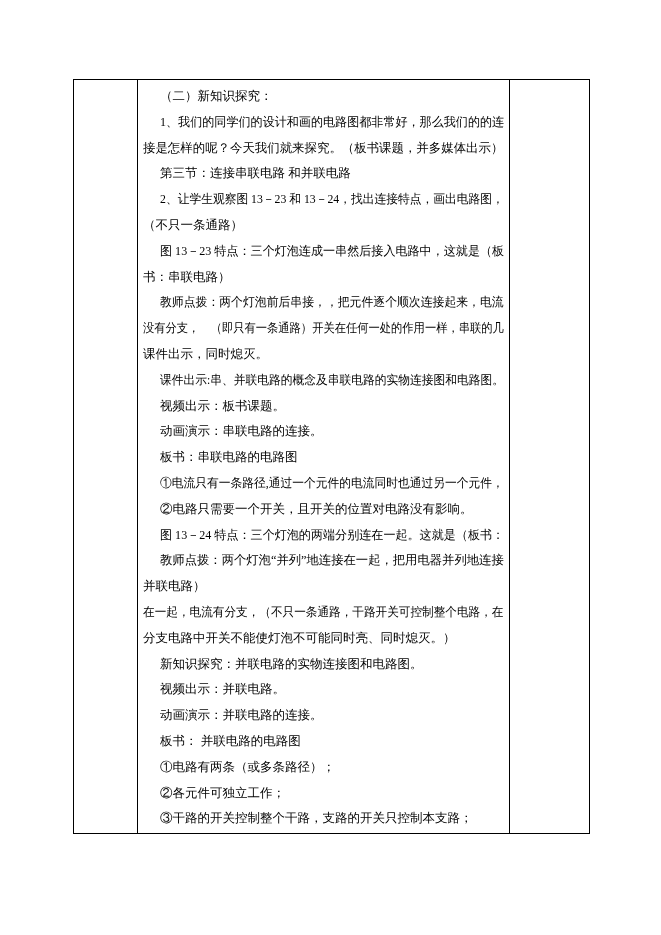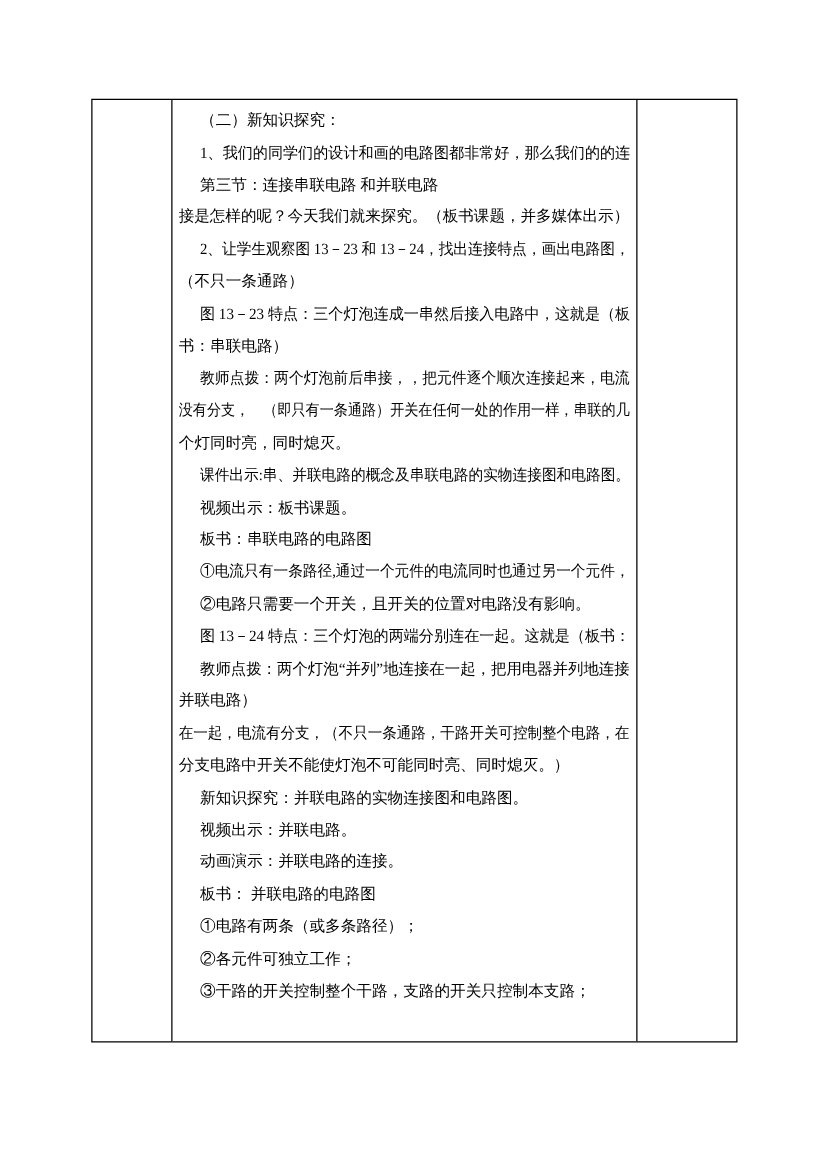--- a/index.html
+++ b/index.html
@@ -57,31 +57,32 @@
   }
 </style>
 </head>
 <body style="background: rgb(255, 255, 255); color: rgb(0, 0, 0);">
 
 <div class="doc-table" style="border-color: rgb(0, 0, 0); align-items: center;">
   <div class="cell cell-left" style="border-color: rgb(0, 0, 0);"></div>
   <div class="cell cell-main" style="border-color: rgb(0, 0, 0);">
       <div class="line indent"><span class="txt">（二）新知识探究：</span></div>
       <div class="line indent"><span class="txt" style="transform: scaleX(0.966);">1、我们的同学们的设计和画的电路图都非常好，那么我们的的连</span></div>
+      <div class="line"><span class="txt" style="transform: scaleX(0.994);">接是怎样的呢？今天我们就来探究。（板书课题，并多媒体出示）</span></div>
       <div class="line indent"><span class="txt">第三节：连接串联电路 和并联电路</span></div>
-      <div class="line"><span class="txt" style="transform: scaleX(0.994);">接是怎样的呢？今天我们就来探究。（板书课题，并多媒体出示）</span></div>
       <div class="line indent"><span class="txt" style="transform: scaleX(0.94);">2、让学生观察图 13－23 和 13－24，找出连接特点，画出电路图，</span></div>
       <div class="line"><span class="txt">（不只一条通路）</span></div>
       <div class="line indent"><span class="txt" style="transform: scaleX(0.966);">图 13－23 特点：三个灯泡连成一串然后接入电路中，这就是（板</span></div>
       <div class="line"><span class="txt">书：串联电路）</span></div>
       <div class="line indent"><span class="txt" style="transform: scaleX(0.948);">教师点拨：两个灯泡前后串接，，把元件逐个顺次连接起来，电流</span></div>
       <div class="line"><span class="txt" style="transform: scaleX(0.902);">没有分支，　（即只有一条通路）开关在任何一处的作用一样，串联的几</span></div>
-      <div class="line"><span class="txt">个灯同时亮，同时熄灭。</span></div>
+      <div class="line"><span class="txt">课件出示，同时熄灭。</span></div>
       <div class="line indent"><span class="txt" style="transform: scaleX(0.94);">课件出示:串、并联电路的概念及串联电路的实物连接图和电路图。</span></div>
       <div class="line indent"><span class="txt">视频出示：板书课题。</span></div>
+      <div class="line indent"><span class="txt">动画演示：串联电路的连接。</span></div>
       <div class="line indent"><span class="txt">板书：串联电路的电路图</span></div>
       <div class="line indent"><span class="txt" style="transform: scaleX(0.94);">①电流只有一条路径,通过一个元件的电流同时也通过另一个元件，</span></div>
       <div class="line indent"><span class="txt">②电路只需要一个开关，且开关的位置对电路没有影响。</span></div>
       <div class="line indent"><span class="txt" style="transform: scaleX(0.966);">图 13－24 特点：三个灯泡的两端分别连在一起。这就是（板书：</span></div>
       <div class="line indent"><span class="txt" style="transform: scaleX(0.986);">教师点拨：两个灯泡“并列”地连接在一起，把用电器并列地连接</span></div>
       <div class="line"><span class="txt">并联电路）</span></div>
       <div class="line"><span class="txt" style="transform: scaleX(0.93);">在一起，电流有分支，（不只一条通路，干路开关可控制整个电路，在</span></div>
       <div class="line"><span class="txt">分支电路中开关不能使灯泡不可能同时亮、同时熄灭。）</span></div>
       <div class="line indent"><span class="txt">新知识探究：并联电路的实物连接图和电路图。</span></div>
       <div class="line indent"><span class="txt">视频出示：并联电路。</span></div>

